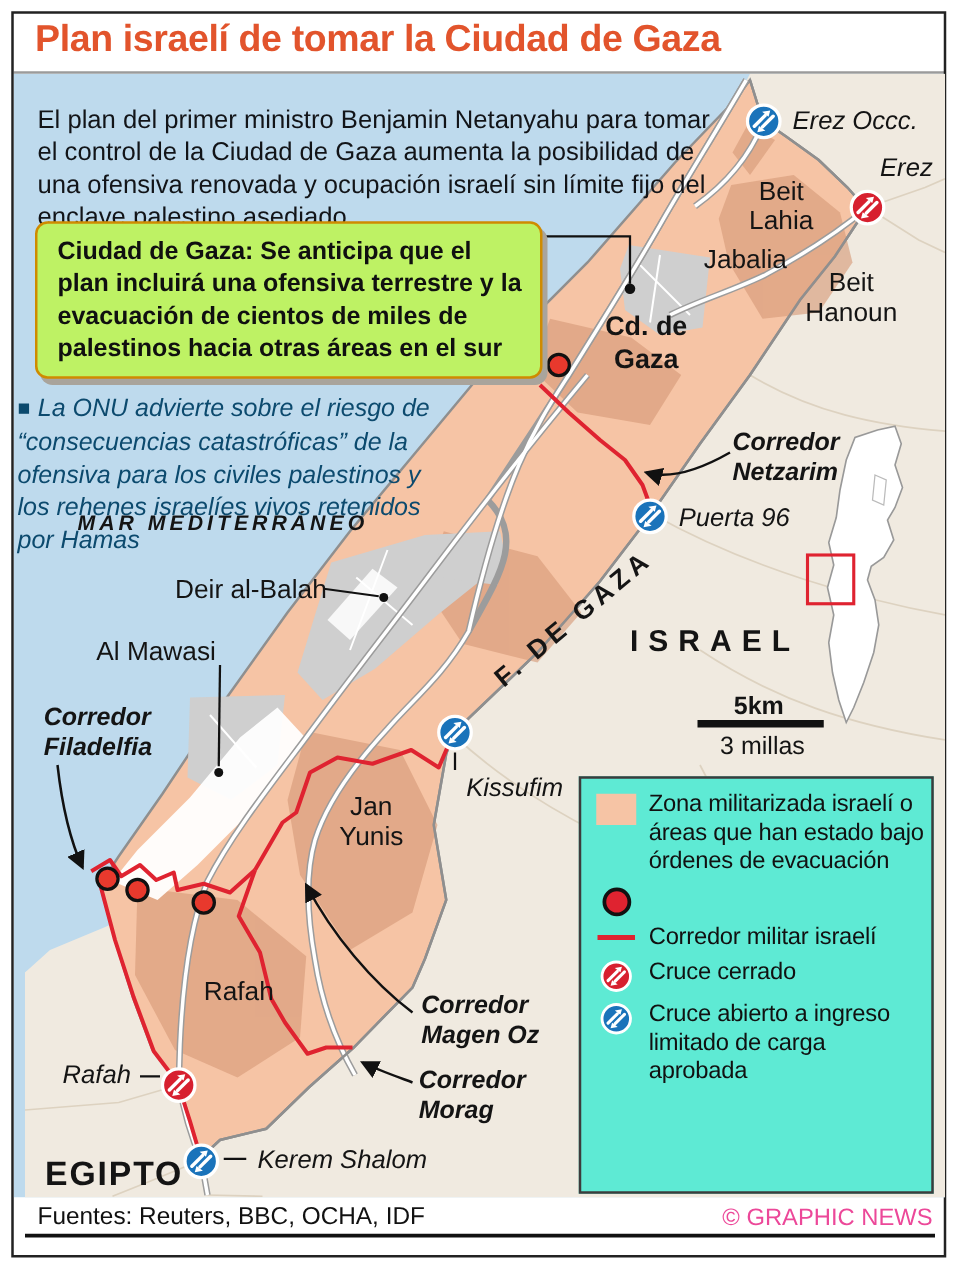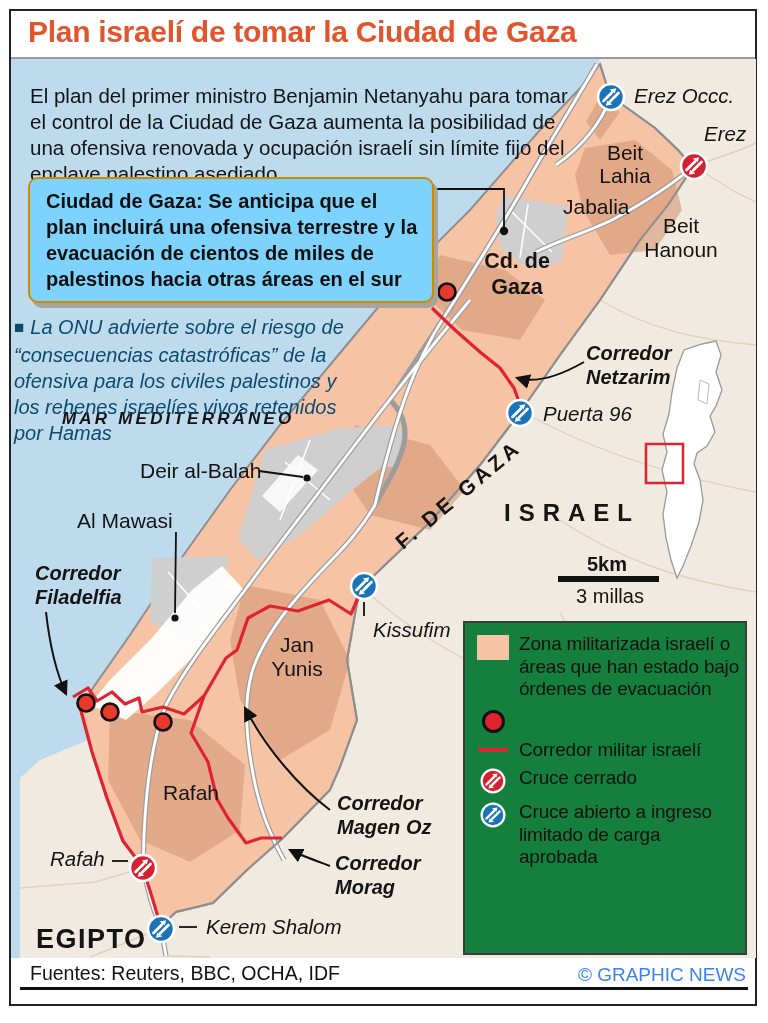--- a/index.html
+++ b/index.html
@@ -6,37 +6,37 @@
   .page{position:relative;width:768px;height:1023px;background:#fff;overflow:hidden;
         font-family:"Liberation Sans","DejaVu Sans",sans-serif;color:#141414;}
   .frame{position:absolute;left:9px;top:9px;width:748px;height:997px;border:2px solid #222;
          box-sizing:border-box;pointer-events:none;}
   .title{position:absolute;left:28px;top:15px;width:710px;font-size:30px;font-weight:bold;
          color:#e2542c;letter-spacing:-0.3px;white-space:nowrap;}
   .title-rule{position:absolute;left:11px;top:57px;width:745px;height:2px;background:#9b9b9b;}
   svg.map{position:absolute;left:0;top:0;z-index:1;}
   .overlay{position:absolute;z-index:3;}
   .intro{left:30px;top:83px;width:545px;font-size:20.5px;font-weight:normal;line-height:26px;color:#121418;}
-  .callout{left:28px;top:177px;width:406px;box-sizing:border-box;background:#7dd3fc;
+  .callout{left:28px;top:177px;width:406px;box-sizing:border-box;background:#bef264;
            border:2px solid #cf8b00;border-radius:10px;padding:9px 12px 9px 16px;
            box-shadow:4px 5px 0 #a9a49c;font-size:20px;font-weight:bold;line-height:26px;color:#101010;}
   .un-note{left:14px;top:314px;width:348px;font-size:20px;font-style:italic;line-height:26px;color:#0c4a6e;}
   .un-note .bullet{font-style:normal;font-size:17px;position:relative;top:-1px;margin-right:6px;}
-  .legend{left:463px;top:621px;width:284px;height:334px;box-sizing:border-box;background:#15803d;
+  .legend{left:463px;top:621px;width:284px;height:334px;box-sizing:border-box;background:#5eead4;
           border:2px solid #3c3c3c;padding:10px 6px 6px 11px;}
   .lg-row{display:flex;gap:9px;margin-bottom:6px;font-size:19px;line-height:22.5px;color:#111;
           letter-spacing:-0.2px;}
   .lg-ic{flex:0 0 34px;display:flex;justify-content:center;}
   .sw-evac{width:32px;height:25px;background:#f6c4a5;margin-top:2px;}
   .sw-dot{width:17px;height:17px;border-radius:50%;background:#df2330;border:3px solid #111;margin-top:3px;}
   .sw-line{width:30px;height:4px;background:#df2330;margin-top:9px;}
   svg.sw-x{width:28px;height:28px;}
   .x-blue{color:#1a73ba;} .x-red{color:#d7202f;}
   .sources{left:30px;top:962px;font-size:19.5px;color:#111;}
-  .credit{right:22px;top:964px;font-size:19px;color:#3b82f6;position:absolute;z-index:3;}
+  .credit{right:22px;top:964px;font-size:19px;color:#ec4899;position:absolute;z-index:3;}
   .footer-rule{left:20px;top:987px;width:728px;height:2.5px;background:#111;}
   text{font-family:"Liberation Sans","DejaVu Sans",sans-serif;fill:#141414;}
   .t-pl{font-size:21px;} .t-it{font-size:20.5px;font-style:italic;}
   .t-bd{font-size:21.5px;font-weight:bold;}
   .t-cor{font-size:20px;font-weight:bold;font-style:italic;}
 </style>
 </head>
 <body>
 
 <div class="page">

